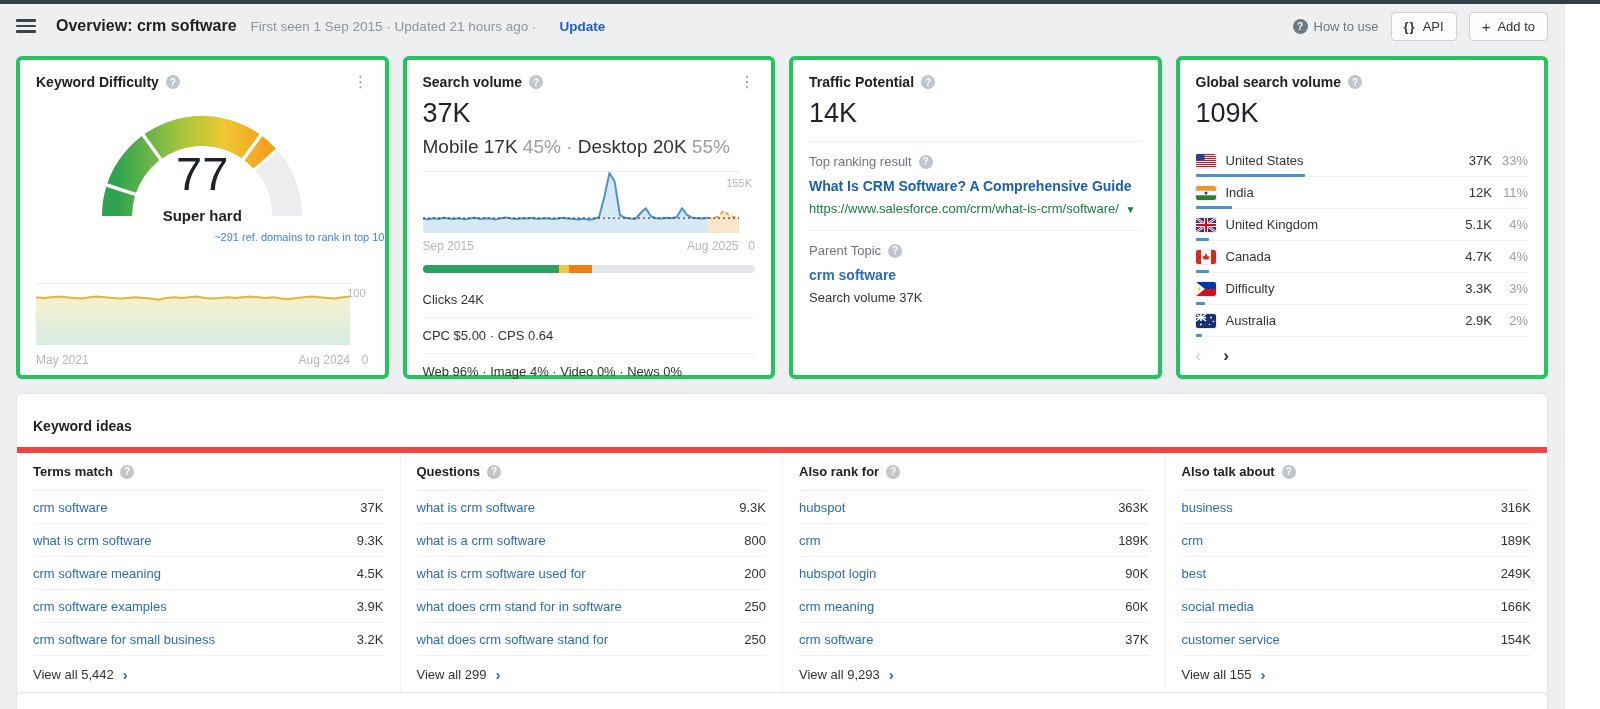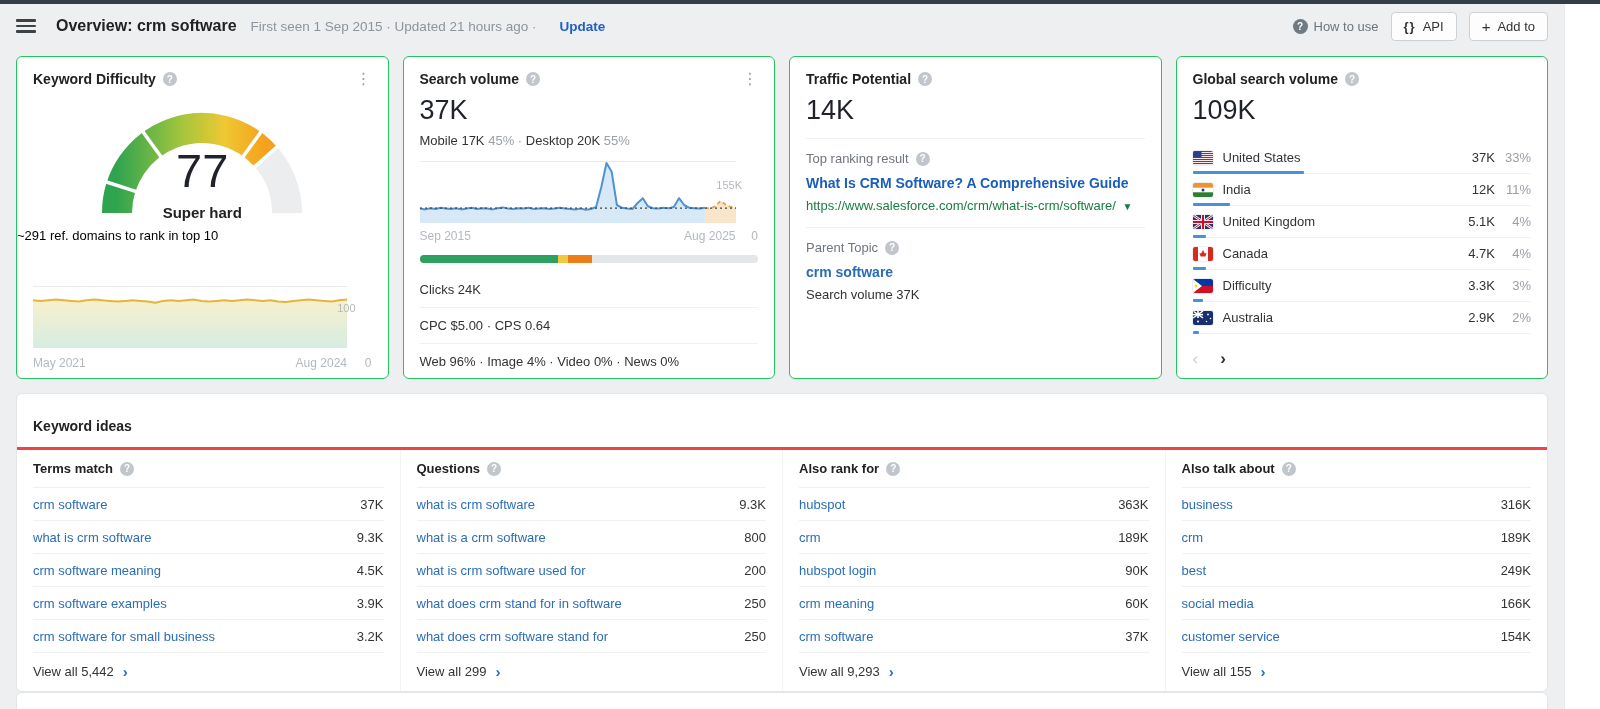--- a/index.html
+++ b/index.html
@@ -23,42 +23,42 @@
   .qdark { width: 15px; height: 15px; border-radius: 50%; background: #707a83; color: #fff;
     font-size: 10px; font-weight: bold; display: inline-flex; align-items: center; justify-content: center; }
   .btn { display: inline-flex; align-items: center; gap: 7px; border: 1px solid #ccd1d6; background: #fdfdfd;
     border-radius: 4px; padding: 6px 12px; font-size: 13px; color: #333; cursor: pointer;
     font-family: inherit; }
   .braces { font-weight: bold; letter-spacing: 1px; }
   .plus { font-size: 15px; line-height: 11px; }
 
   
   .cards { display: flex; gap: 14px; margin: 8px 52px 0 16px; }
-  .card { background: #fff; border: 1px solid #22c55e; border-radius: 6px; flex: 1; height: 323px; position: relative; }
+  .card { background: #fff; border: 4px solid #22c55e; border-radius: 6px; flex: 1; height: 323px; position: relative; }
   .card-head { display: flex; align-items: center; padding: 14px 16px 0; }
   .card-title { font-weight: bold; font-size: 14px; }
   .qicon { margin-left: 7px; width: 14px; height: 14px; border-radius: 50%; background: #c0c6cc; color: #fff;
     font-size: 10px; font-weight: bold; display: inline-flex; align-items: center; justify-content: center; flex: none; }
   .kebab { margin-left: auto; color: #99a0a6; font-size: 16px; line-height: 1; cursor: pointer; }
   .big { font-size: 27px; color: #1f2329; padding: 8px 16px 0; }
   .gray { color: #9aa0a6; }
 
   
   .gauge-wrap { margin: 14px auto 0; width: 232px; height: 120px; position: relative; text-align: center; }
   .gauge-num { position: absolute; left: 0; right: 0; top: 42px; font-size: 47px; color: #1f2329; }
   .gauge-label { position: absolute; left: 0; right: 0; bottom: 0; font-weight: bold; font-size: 15px; }
-  .kd-note { text-align: left; font-size: 13px; color: #000000; margin-top: 7px; }
+  .kd-note { text-align: right; font-size: 11px; color: #3b82f6; margin-top: 7px; }
   .mini-chart { position: absolute; left: 16px; right: 16px; bottom: 8px; height: 84px; }
   .mini-chart svg, .sv-chart svg { position: absolute; left: 0; top: 0; }
-  .y-top { position: absolute; right: 16px; top: 4px; font-size: 11px; color: #b3b9be; margin-top: 12px; }
+  .y-top { position: absolute; right: 3px; top: 4px; font-size: 11px; color: #b3b9be; }
   .y-bot { position: absolute; right: 0; bottom: 0; font-size: 12px; color: #b3b9be; }
   .x-row { position: absolute; bottom: 0; left: 0; display: flex; justify-content: space-between; font-size: 12px; color: #b3b9be; }
 
   
-  .sv-split { padding: 7px 16px 0; font-size: 13px; color: #333; }
+  .sv-split { padding: 7px 16px 0; font-size: 19px; color: #333; }
   .sv-chart { margin: 13px 16px 0; position: relative; height: 82px; }
   .clicks-bar { margin: 12px 16px 0; height: 8px; border-radius: 4px; background: #e5e6e7; overflow: hidden; display: flex; }
   .clicks-bar div { height: 100%; }
   .sv-line { margin: 0 16px; padding: 10px 0; font-size: 13px; color: #333; }
   .sv-line + .sv-line { border-top: 1px solid #eef0f1; }
   .sv-lines { margin-top: 9px; }
 
   
   .tp-divider { margin: 12px 16px 0; border-top: 1px solid #eef0f1; }
   .tp-sec { padding: 12px 16px 0; }
@@ -79,21 +79,21 @@
   .gv-pct { width: 36px; text-align: right; font-size: 13px; color: #9aa0a6; }
   .gv-bar { position: absolute; left: 0; bottom: -1px; height: 3px; background: #4a90d9; border-radius: 1px; }
   .gv-pager { position: absolute; left: 16px; bottom: 11px; display: flex; gap: 22px; }
   .pg { font-size: 17px; line-height: 1; cursor: pointer; background: none; border: none; font-family: inherit; }
   .pg.prev { color: #c7ccd1; }
   .pg.next { color: #2d3338; font-weight: bold; }
 
   
   .ki-card { margin: 14px 52px 0 16px; background: #fff; border: 1px solid #e3e6e8; border-radius: 6px; }
   .ki-title { padding: 24px 16px 13px; font-weight: bold; font-size: 14px; }
-  .ki-grid { display: grid; grid-template-columns: 1fr 1fr 1fr 1fr; border-top: 3px solid #ef4444; }
+  .ki-grid { display: grid; grid-template-columns: 1fr 1fr 1fr 1fr; border-top: 6px solid #ef4444; }
   .ki-col { padding: 0 16px; }
   .ki-col + .ki-col { border-left: 1px solid #f2f3f4; }
   .ki-head { display: flex; align-items: center; padding: 11px 0; font-weight: bold; font-size: 13px; border-bottom: 1px solid #eef0f1; }
   .ki-row { display: flex; justify-content: space-between; align-items: center; height: 33px; border-bottom: 1px solid #f0f1f2; font-size: 13px; }
   .kw-link { color: #2b6db5; cursor: pointer; text-decoration: none; }
   .kw-vol { color: #333; }
   .ki-foot { padding: 11px 0 12px; font-size: 13px; color: #333; display: flex; align-items: center; gap: 9px; cursor: pointer; }
   .chev { color: #2470c2; font-weight: bold; font-size: 15px; line-height: 1; }
 
   .partial-card { position: absolute; left: 16px; right: 52px; bottom: 0; height: 17px;

